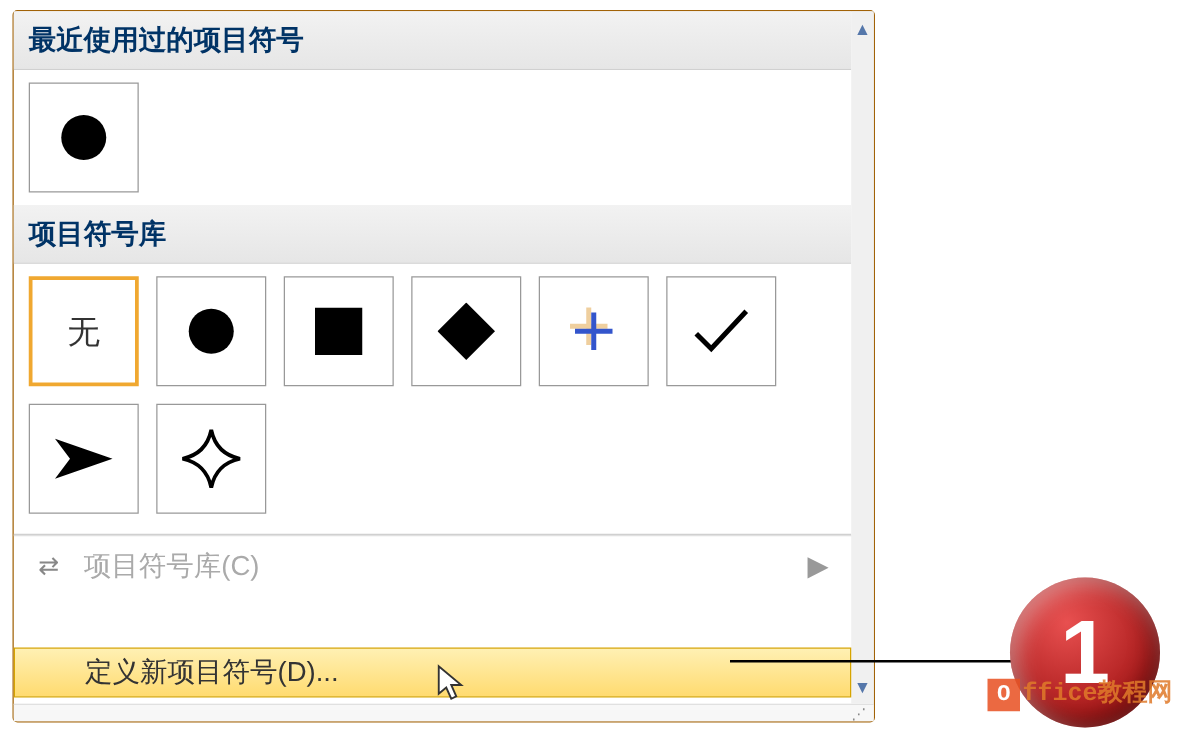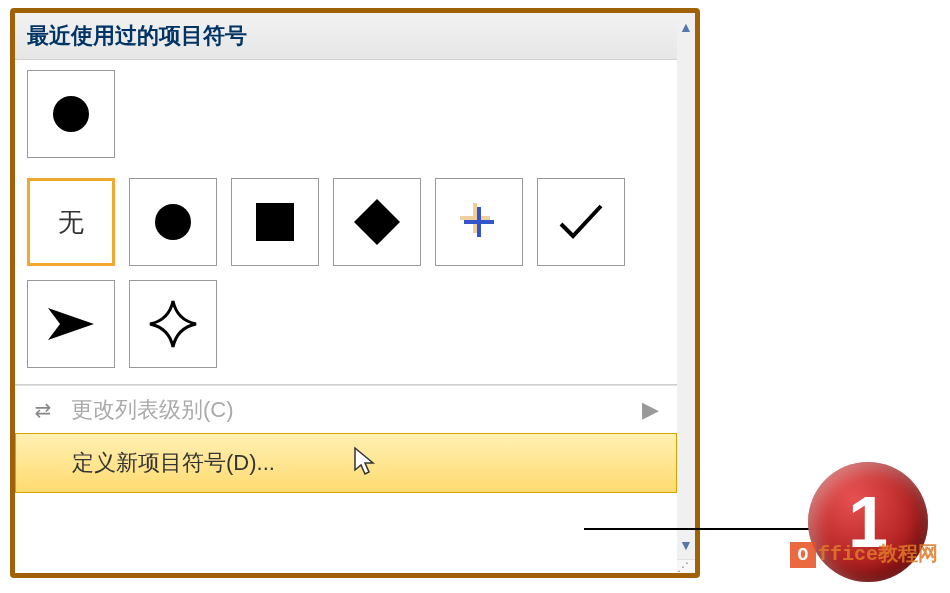--- a/index.html
+++ b/index.html
@@ -9,26 +9,25 @@
       width: 950px;
       height: 593px;
       position: relative;
     }
     .dropdown-panel {
       position: absolute;
       left: 10px;
       top: 8px;
       width: 690px;
       height: 570px;
-      border: 5px solid #a16207;
+      border: 1px solid #a16207;
       border-radius: 4px;
       background: #fff;
       display: flex;
       flex-direction: column;
-      align-items: flex-end;
     }
     .scroll-content {
       flex: 1;
       display: flex;
       position: relative;
     }
     .main-area {
       flex: 1;
       display: flex;
       flex-direction: column;
@@ -82,21 +81,22 @@
       border-top: 1px solid #e0e0e0;
       font-size: 22px;
       color: #555;
       position: relative;
     }
     .menu-row.disabled { color: #aaa; }
     .menu-row.hover {
       background: linear-gradient(to bottom, #fff0b3, #ffdb70);
       border: 1px solid #d6a400;
       color: #333;
-      height: 60px;
+      height: 40px;
+      margin-top: 42px;
     }
     .indent-icon {
       width: 28px;
       display: inline-block;
       text-align: center;
       font-size: 20px;
       color: #888;
       margin-right: 14px;
     }
     .submenu-arrow {
@@ -219,20 +219,21 @@
 
       <div class="section-header">最近使用过的项目符号</div>
       <div class="bullet-grid">
         <div class="bullet-item">
           <svg width="40" height="40">
               <circle cx="20" cy="20" r="18" fill="#000"></circle>
             </svg>
         </div>
       </div>
 
+      <div class="section-header">项目符号库</div>
       <div class="bullet-grid">
         <div class="bullet-item selected">
           <span class="none-text">无</span>
         </div>
         <div class="bullet-item">
           <svg width="40" height="40">
               <circle cx="20" cy="20" r="18" fill="#000"></circle>
             </svg>
         </div>
         <div class="bullet-item">
@@ -265,21 +266,21 @@
           <svg width="50" height="50">
               <path d="M25 2 Q29 21 48 25 Q29 29 25 48 Q21 29 2 25 Q21 21 25 2 Z" fill="none" stroke="#000" stroke-width="3"></path>
             </svg>
         </div>
       </div>
 
       <div class="sep"></div>
 
       <div class="menu-row disabled">
         <span class="indent-icon">⇄</span>
-        <span>更改列表级别(C)</span>
+        <span>项目符号库(C)</span>
         <span class="submenu-arrow">▶</span>
       </div>
 
       <div class="menu-row hover">
         <span class="indent-icon"></span>
         <span>定义新项目符号(D)...</span>
         <span class="cursor-icon">
           <svg width="24" height="30">
               <path d="M3 2 L3 24 L9 19 L13 28 L17 26 L13 17 L21 17 Z" fill="#fff" stroke="#333" stroke-width="1.5"></path>
             </svg>

